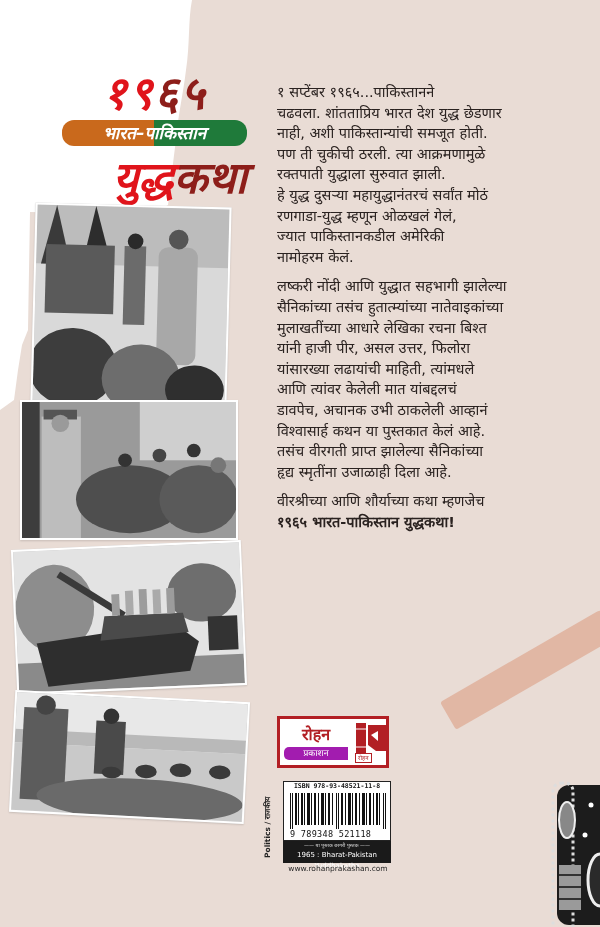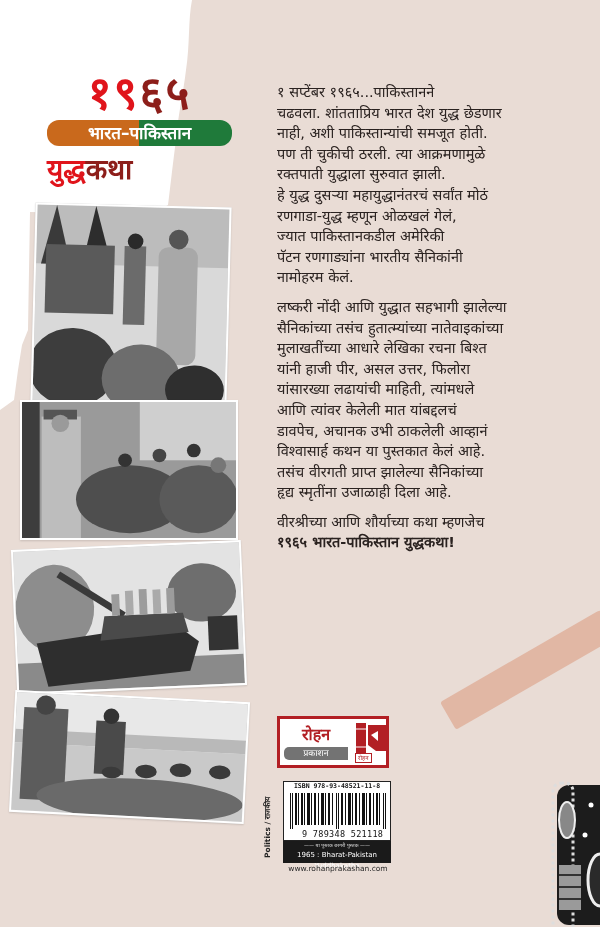--- a/index.html
+++ b/index.html
@@ -8,21 +8,21 @@
       position: relative;
       background: #e9dcd5;
       font-family: "DejaVu Sans", sans-serif;
     }
     .cover { position: absolute; inset: 0; width: 600px; height: 927px; overflow: hidden; background: #e9dcd5; }
 
     
     .white-paper { position: absolute; left: 0; top: 0; width: 600px; height: 927px; }
 
     
-    .title-block { position: absolute; left: 47px; top: 70px; width: 185px; }
+    .title-block { position: absolute; left: 62px; top: 70px; width: 185px; font-style: italic; }
     .year {
       font-family: "DejaVu Serif", serif;
       font-weight: bold;
       font-size: 46px;
       line-height: 46px;
       letter-spacing: 2px;
       color: #e0141b;
       text-align: center;
     }
     .year .y-dark { color: #8d1e1a; }
@@ -34,25 +34,25 @@
       color: #fff;
       font-size: 17px;
       line-height: 26px;
       text-align: center;
       font-weight: bold;
       border-radius: 12px;
     }
     .katha {
       font-family: "DejaVu Sans", sans-serif;
       font-weight: bold;
-      font-size: 28px;
+      font-size: 44px;
       line-height: 40px;
-      text-align: left;
+      text-align: right;
       color: #8d1e1a;
-      margin-top: 4px;
+      margin-top: 12px;
     }
     .katha .k-red { color: #e0141b; }
 
     
     .photo {
       position: absolute;
       background: #cfcfcf;
       border: 2px solid #fff;
       box-shadow: 0 1px 2px rgba(0,0,0,0.15);
       overflow: hidden;
@@ -90,34 +90,34 @@
 
     
     .logo {
       position: absolute; left: 277px; top: 716px; width: 112px; height: 52px;
       background: #fff;
       border: 3px solid #b21f24;
       display: flex; align-items: stretch;
     }
     .logo-left { width: 72px; display: flex; flex-direction: column; align-items: center; justify-content: center; }
     .logo-name { color: #b21f24; font-weight: bold; font-size: 16px; line-height: 20px; }
-    .logo-sub { background: #737373; color: #fff; font-size: 9px; line-height: 13px; padding: 0 6px; border-radius: 5px 0 0 5px; margin-top: 2px; width: 64px; text-align: center; }
+    .logo-sub { background: #a21caf; color: #fff; font-size: 9px; line-height: 13px; padding: 0 6px; border-radius: 5px 0 0 5px; margin-top: 2px; width: 64px; text-align: center; }
     .logo-right { flex: 1; position: relative; }
     .logo-book { position: absolute; left: 4px; top: 4px; width: 30px; height: 30px; }
     .logo-mini { position: absolute; left: 3px; bottom: 2px; font-size: 6px; color: #b21f24; border: 1px solid #b21f24; padding: 0 2px; }
 
     
     .barcode-box {
       position: absolute; left: 283px; top: 781px; width: 108px; height: 60px;
       background: #fff;
       border: 1px solid #222;
     }
     .isbn-top { font-family: "DejaVu Sans Mono", monospace; font-size: 6.5px; text-align: center; line-height: 9px; color: #111; font-weight: bold; }
     .bars { position: absolute; left: 4px; top: 11px; width: 100px; height: 38px; }
-    .isbn-bottom { position: absolute; left: 0; bottom: 0; width: 100%; font-family: "DejaVu Sans Mono", monospace; font-size: 8.5px; line-height: 11px; text-align: left; padding-left: 18px; background: #fff; color: #111; letter-spacing: 0.3px; }
+    .isbn-bottom { position: absolute; left: 0; bottom: 0; width: 100%; font-family: "DejaVu Sans Mono", monospace; font-size: 8.5px; line-height: 11px; text-align: left; padding-left: 6px; background: #fff; color: #111; letter-spacing: 0.3px; }
     .price-strip {
       position: absolute; left: 283px; top: 841px; width: 108px; height: 22px;
       background: #1a1a1a; color: #fff;
     }
     .price-line { font-size: 5px; line-height: 9px; text-align: center; color: #ddd; }
     .book-en { font-size: 7px; line-height: 11px; text-align: center; color: #fff; }
     .website { position: absolute; left: 283px; top: 864px; width: 110px; font-size: 7.5px; line-height: 10px; text-align: center; color: #2a2a2a; }
     .category {
       position: absolute; left: 262px; top: 858px;
       transform: rotate(-90deg); transform-origin: left top;
@@ -211,21 +211,20 @@
   <div class="text-col">
     <div class="para">
       <p>१ सप्टेंबर १९६५...पाकिस्तानने</p>
       <p>चढवला. शांतताप्रिय भारत देश युद्ध छेडणार</p>
       <p>नाही, अशी पाकिस्तान्यांची समजूत होती.</p>
       <p>पण ती चुकीची ठरली. त्या आक्रमणामुळे</p>
       <p>रक्तपाती युद्धाला सुरुवात झाली.</p>
       <p>हे युद्ध दुसऱ्या महायुद्धानंतरचं सर्वांत मोठं</p>
       <p>रणगाडा-युद्ध म्हणून ओळखलं गेलं,</p>
       <p>ज्यात पाकिस्तानकडील अमेरिकी</p>
-      <p>पॅटन रणगाड्यांना भारतीय सैनिकांनी</p>
       <p>नामोहरम केलं.</p>
     </div>
     <div class="para">
       <p>लष्करी नोंदी आणि युद्धात सहभागी झालेल्या</p>
       <p>सैनिकांच्या तसंच हुतात्म्यांच्या नातेवाइकांच्या</p>
       <p>मुलाखतींच्या आधारे लेखिका रचना बिश्त</p>
       <p>यांनी हाजी पीर, असल उत्तर, फिलोरा</p>
       <p>यांसारख्या लढायांची माहिती, त्यांमधले</p>
       <p>आणि त्यांवर केलेली मात यांबद्दलचं</p>
       <p>डावपेच, अचानक उभी ठाकलेली आव्हानं</p>

